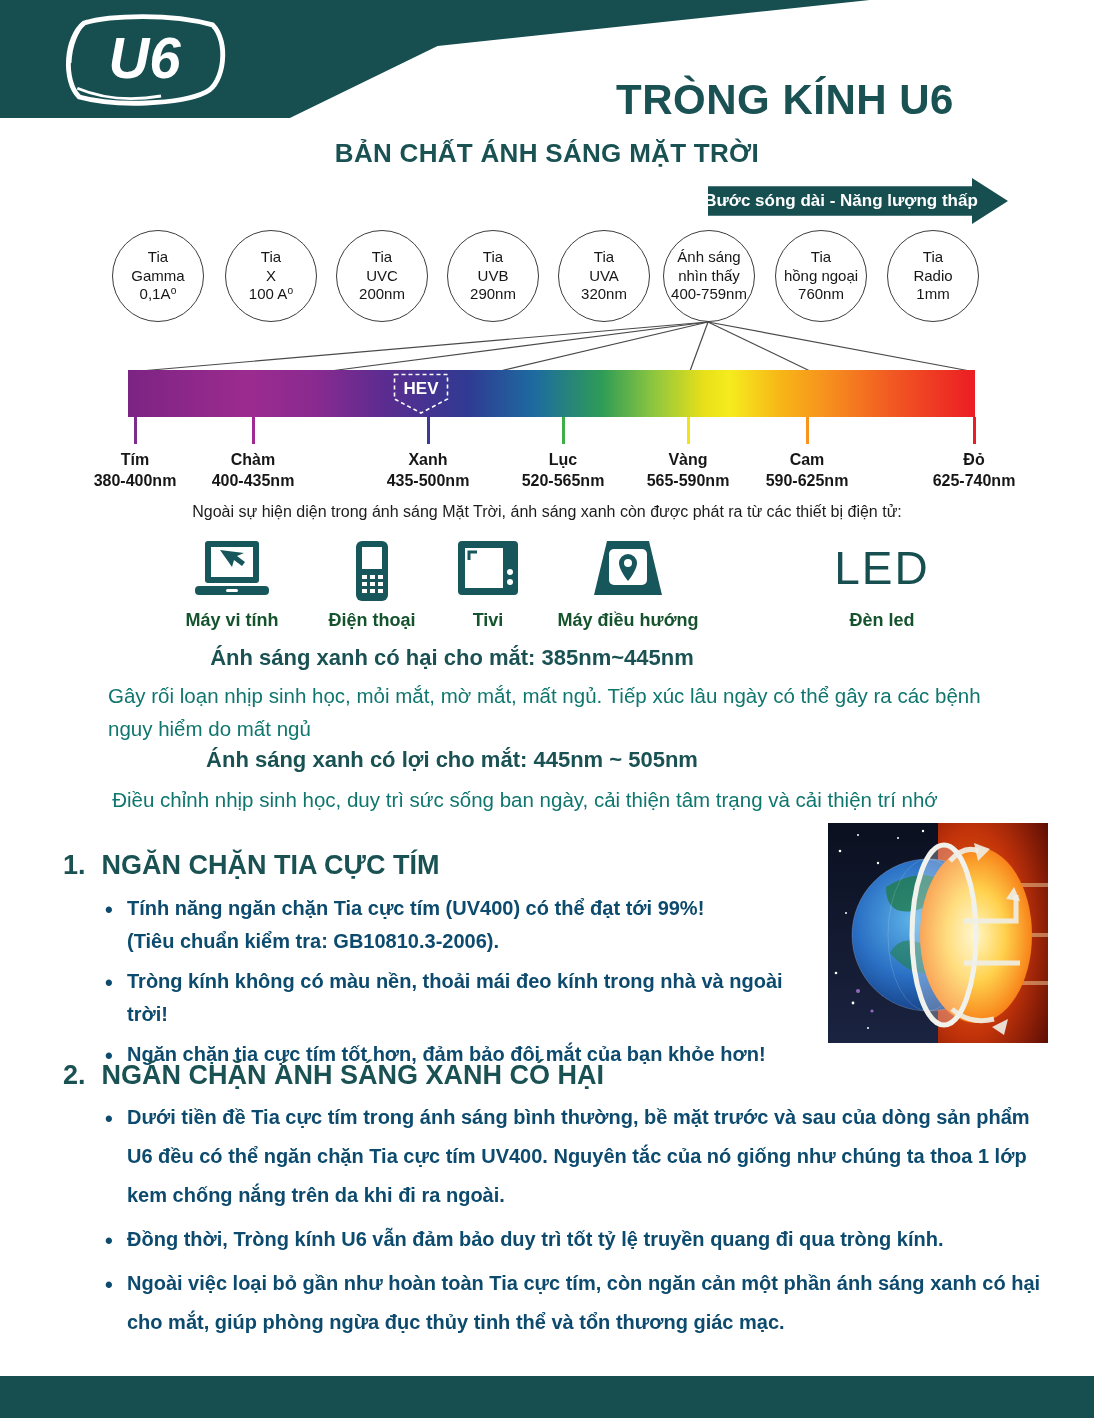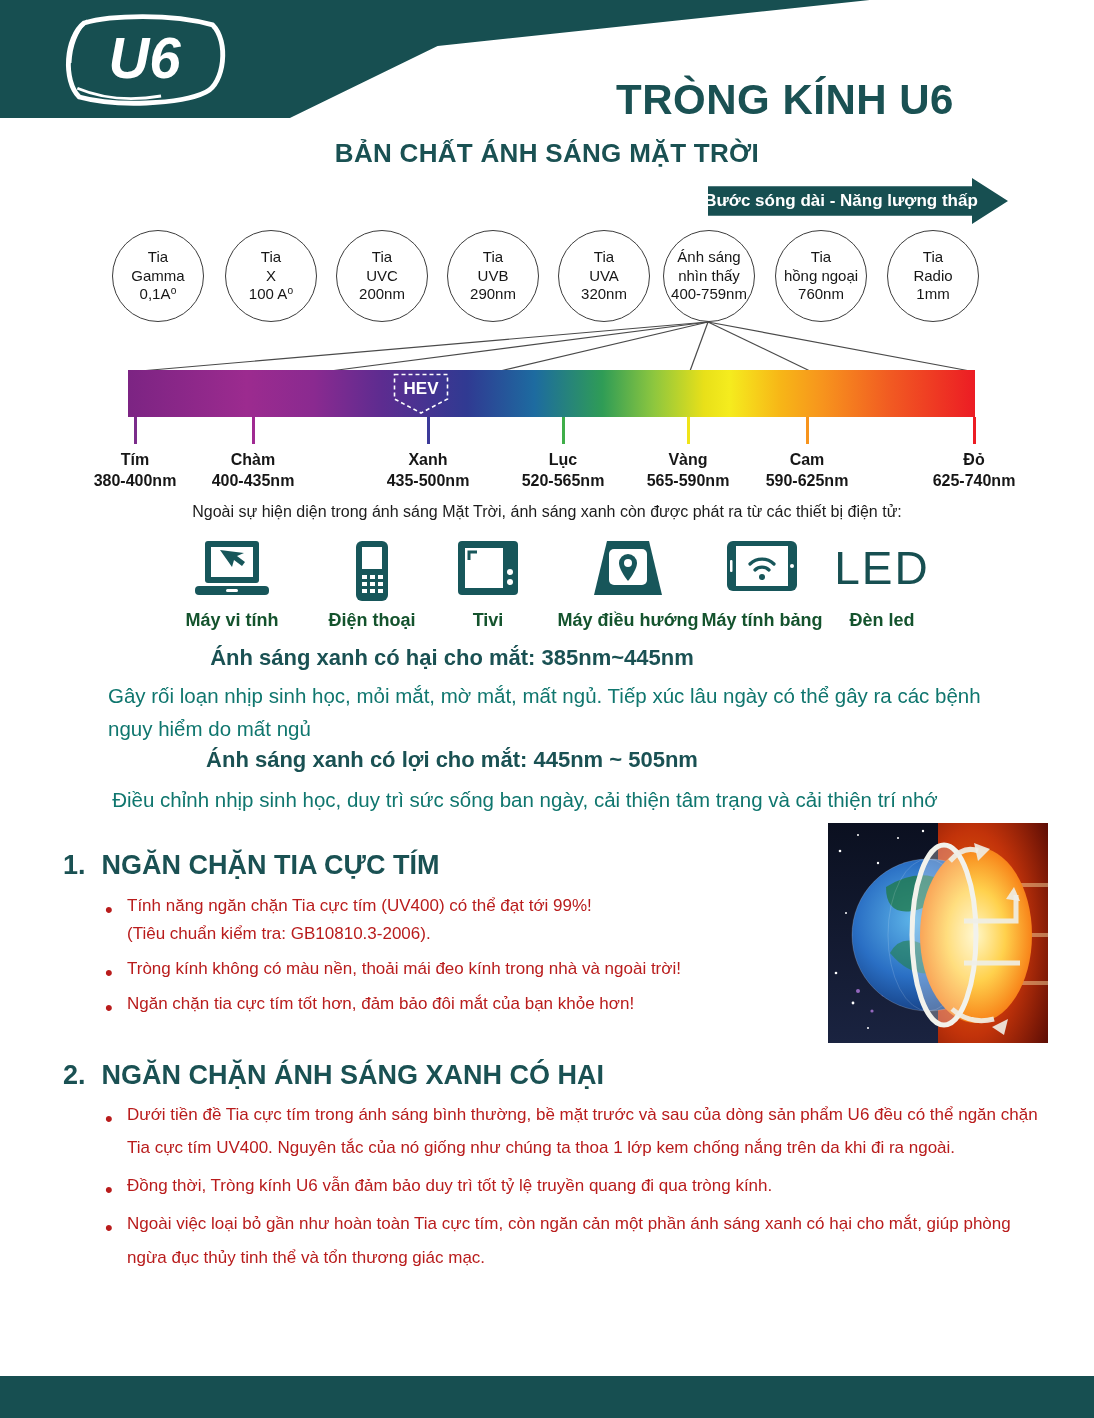--- a/index.html
+++ b/index.html
@@ -62,21 +62,21 @@
   .device .dev-label{margin-top:8px;font-size:18px;font-weight:bold;color:#14532d;}
   .led-text{font-size:46px;font-weight:500;color:#174f51;letter-spacing:2px;line-height:56px;}
   
   .teal-heading{
     position:absolute;left:0;width:904px;text-align:center;
     font-size:22px;font-weight:bold;color:#1a5153;
   }
   .body-par{position:absolute;font-size:20.5px;line-height:1.6;color:#0f766e;}
   
   .section-heading{position:absolute;display:flex;gap:16px;color:#1a5153;font-weight:bold;font-size:27px;}
-  .bullets{position:absolute;font-size:17px;color:#b91c1c;}
+  .bullets{position:absolute;font-size:20px;color:#0c4a6e;font-weight:bold;}
   .bullets .b{position:relative;padding-left:22px;white-space:pre-line;}
   .bullets .b::before{content:"•";position:absolute;left:0;top:0;font-size:22px;}
   .bullets-1{line-height:1.65;}
   .bullets-1 .b{margin-bottom:7px;}
   .bullets-2{line-height:1.95;}
   .bullets-2 .b{margin-bottom:5px;}
   
   .earth-sun{position:absolute;left:828px;top:823px;width:220px;height:220px;}
   
   .footer-band{position:absolute;left:0;top:1376px;width:1094px;height:42px;background:#174f51;}
@@ -235,36 +235,20 @@
       <svg width="70" height="56" viewBox="0 0 70 56">
         <path d="M14,1 H56 L69,55 H1 Z" fill="#17565a"></path>
         <rect x="16" y="9" width="38" height="36" rx="5" fill="#ffffff"></rect>
         <path d="M35,14 a9,9 0 0 1 9,9 c0,7 -9,18 -9,18 c0,0 -9,-11 -9,-18 a9,9 0 0 1 9,-9 z" fill="#17565a"></path>
         <circle cx="35" cy="23" r="4" fill="#ffffff"></circle>
       </svg>
     </div>
     <div class="dev-label">Máy điều hướng</div>
   </div>
 
-  <div class="device" style="left:762px">
-    <div class="icon-box">
-      <svg width="72" height="52" viewBox="0 0 72 52">
-        <rect x="1" y="1" width="70" height="50" rx="6" fill="#17565a"></rect>
-        <rect x="10" y="6" width="52" height="40" fill="#ffffff"></rect>
-        <circle cx="66" cy="26" r="2" fill="#ffffff"></circle>
-        <rect x="4" y="20" width="2.5" height="12" rx="1" fill="#ffffff"></rect>
-        <g fill="none" stroke="#17565a" stroke-width="3.2" stroke-linecap="round">
-          <path d="M24,24 a17,17 0 0 1 24,0"></path>
-          <path d="M29,30 a10,10 0 0 1 14,0"></path>
-        </g>
-        <circle cx="36" cy="37" r="3" fill="#17565a"></circle>
-      </svg>
-    </div>
-    <div class="dev-label">Máy tính bảng</div>
-  </div>
 
   <div class="device" style="left:882px">
     <div class="icon-box">
       <div class="led-text">LED</div>
     </div>
     <div class="dev-label">Đèn led</div>
   </div>
 
   <div class="teal-heading" style="top:645px">Ánh sáng xanh có hại cho mắt: 385nm~445nm</div>
   <div class="body-par" style="left:108px;top:680px;width:912px;">Gây rối loạn nhịp sinh học, mỏi mắt, mờ mắt, mất ngủ. Tiếp xúc lâu ngày có thể gây ra các bệnh nguy hiểm do mất ngủ</div>

